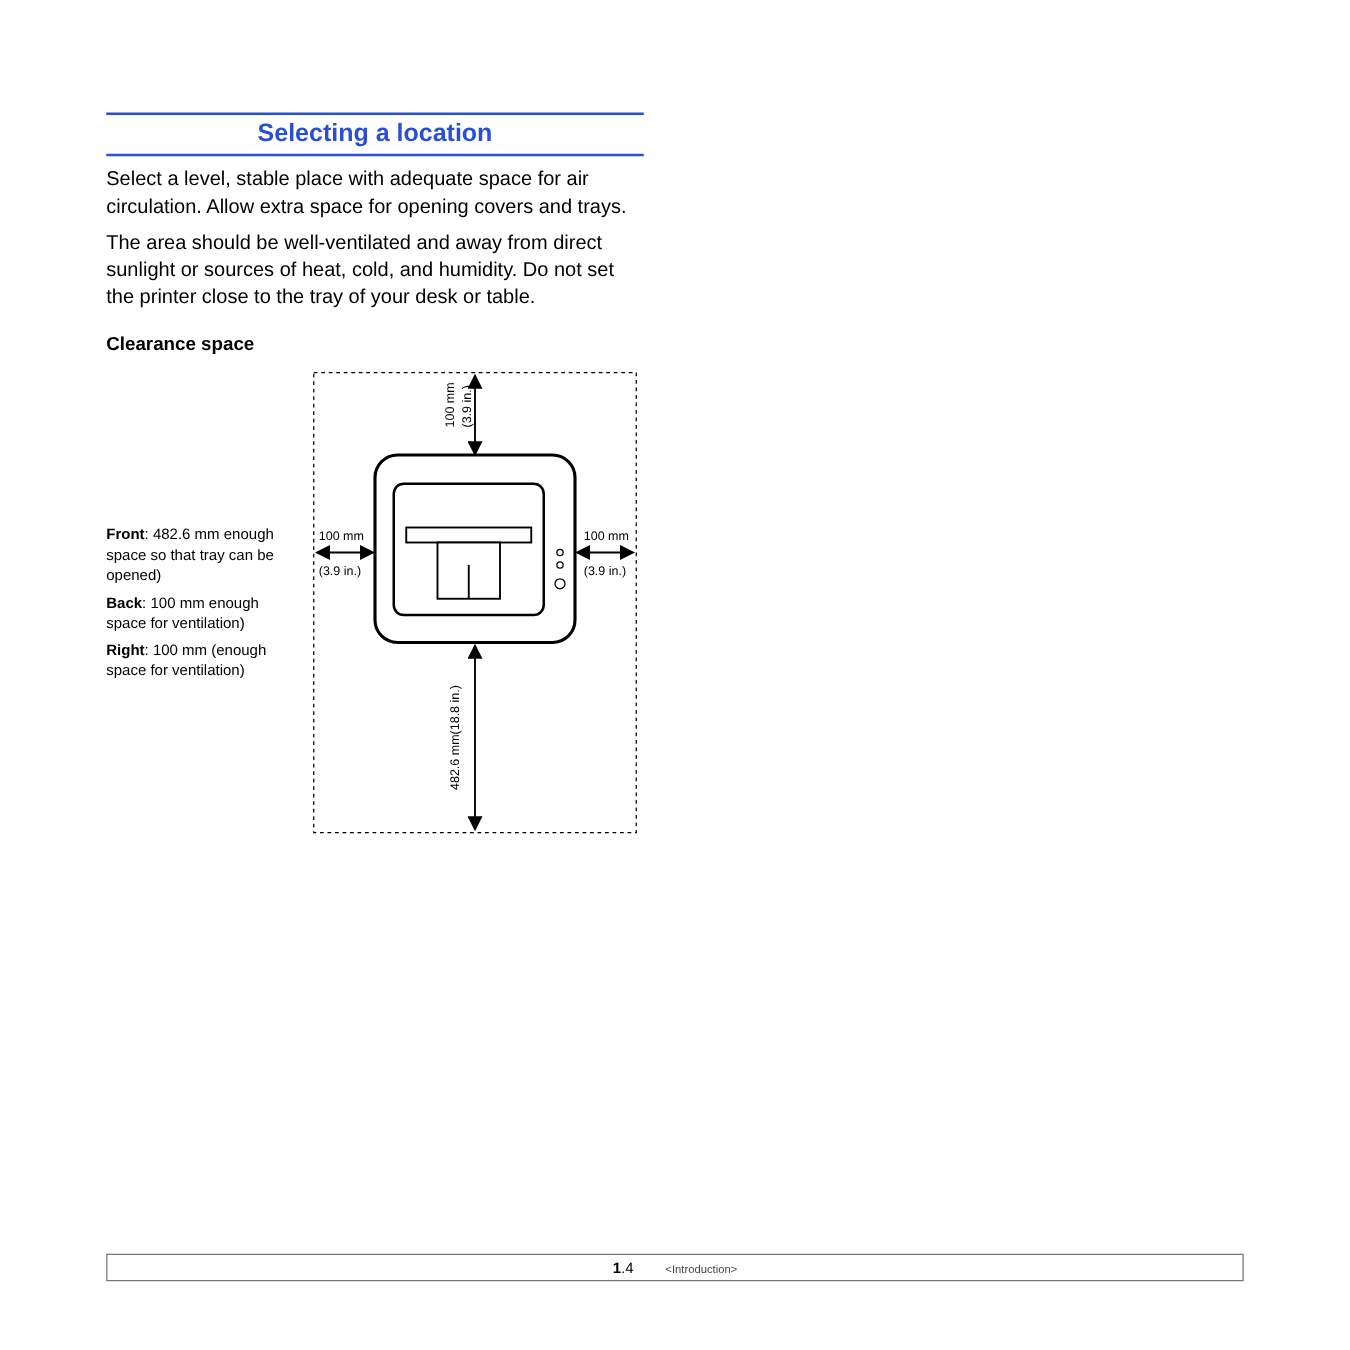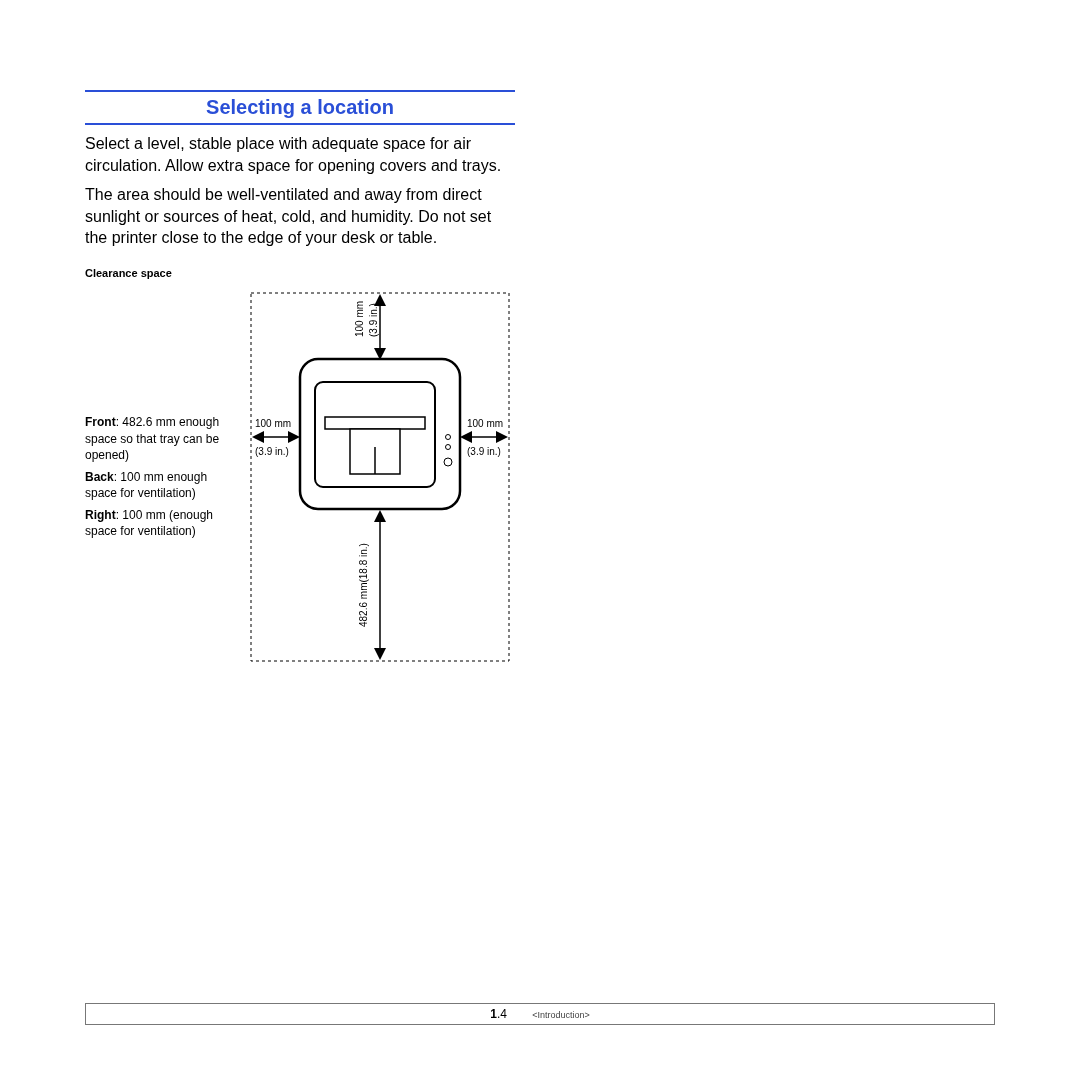--- a/index.html
+++ b/index.html
@@ -1,42 +1,42 @@
 <!DOCTYPE html>
 <html><head>
 <meta charset="utf-8">
 <style>
   html,body{margin:0;padding:0;background:#fff;font-family:Arial,Helvetica,sans-serif;color:#000;}
   .page{width:1080px;height:1080px;position:relative;box-sizing:border-box;padding:80px 46px 0 85px;}
   .rule{height:2px;background:#2a4fd7;margin:0;}
   .title{text-align:center;color:#2a4fd7;font-size:20px;font-weight:bold;padding:4px 0;}
   .content{width:430px;margin-top:10px;}
   .para{font-size:16px;line-height:1.35;margin:8px 0;}
-  .sub{font-size:11px;font-weight:bold;margin:18px 0 8px 0;}
+  .sub{font-size:15px;font-weight:bold;margin:18px 0 8px 0;}
   .row{display:flex;align-items:center;}
   .list{width:150px;font-size:12px;line-height:1.35;}
   .item{margin:6px 0;}
   .item b{font-weight:bold;}
   .diagram{width:270px;margin-left:10px;}
   .diagram svg{display:block;}
   .footer{position:absolute;left:85px;right:85px;bottom:55px;border:1px solid #777;padding:3px 0;text-align:center;font-size:12px;}
   .footer .chap{font-weight:bold;}
   .footer .crumb{font-size:9px;color:#444;margin-left:22px;}
 </style>
 </head>
 <body>
 
 <div class="page">
   <div class="content">
     <div class="rule"></div>
     <div class="title">Selecting a location</div>
     <div class="rule"></div>
 
     <p class="para">Select a level, stable place with adequate space for air circulation. Allow extra space for opening covers and trays.</p>
-    <p class="para">The area should be well-ventilated and away from direct sunlight or sources of heat, cold, and humidity. Do not set the printer close to the edge of your desk or table.</p>
+    <p class="para">The area should be well-ventilated and away from direct sunlight or sources of heat, cold, and humidity. Do not set the printer close to the tray of your desk or table.</p>
 
     <div class="sub">Clearance space</div>
 
     <div class="row">
       <div class="list">
         <div class="item"><b>Front</b><span>: 482.6 mm enough space so that tray can be opened)</span></div>
         <div class="item"><b>Back</b><span>: 100 mm enough space for ventilation)</span></div>
         <div class="item"><b>Right</b><span>: 100 mm (enough space for ventilation)</span></div>
       </div>
 

